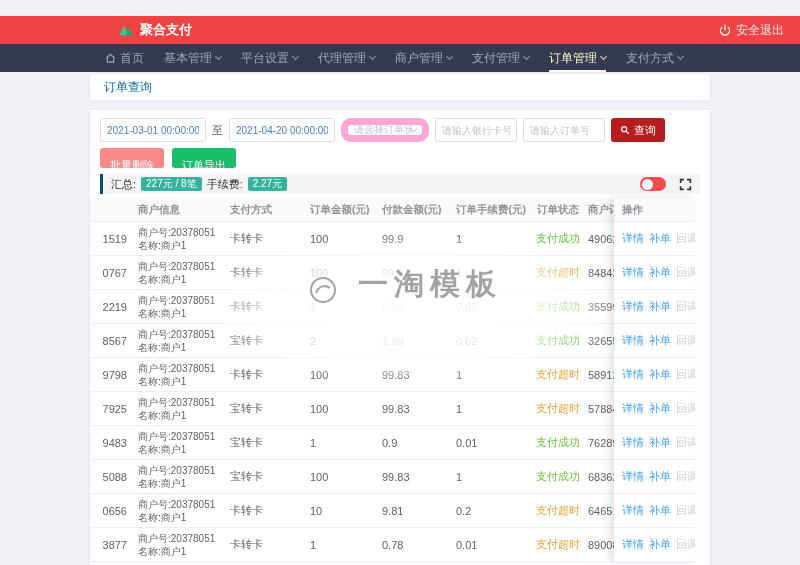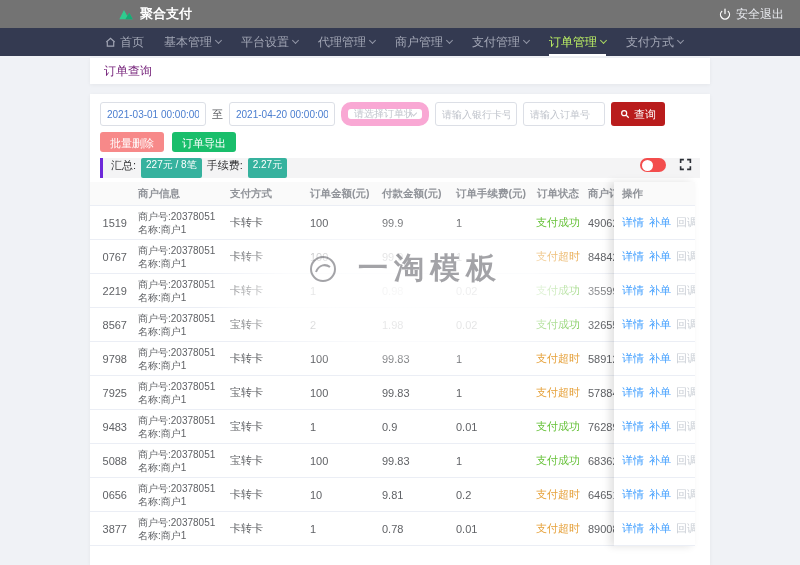--- a/index.html
+++ b/index.html
@@ -1,56 +1,56 @@
 <!DOCTYPE html>
 <html><head>
 <meta charset="utf-8">
 <style>
   * { margin:0; padding:0; box-sizing:border-box; }
   html,body { background:#e9ebf0; }
   body { font-family:"Liberation Sans","DejaVu Sans",sans-serif; }
   .page { position:relative; width:800px; height:565px; background:#f0f2f6; overflow:hidden; }
 
   
-  .topbar { height:28px; background:#737373; display:flex; align-items:center; justify-content:space-between; padding:0 16px 0 118px; }
+  .topbar { height:28px; background:#ef4444; display:flex; align-items:center; justify-content:space-between; padding:0 16px 0 118px;margin-top:16px; }
   .brand { display:flex; align-items:center; gap:6px; color:#fff; font-size:13px; font-weight:bold; }
   .logout { display:flex; align-items:center; gap:5px; color:#e8eaef; font-size:12px; cursor:pointer; }
 
   
   .navbar { height:28px; background:#343a51; display:flex; align-items:stretch; padding-left:105px; }
   .nav-item { display:flex; align-items:center; gap:4px; color:#a2a6b5; font-size:12px; margin-right:20px; cursor:pointer; border-bottom:2px solid transparent; padding-top:2px; }
-  .nav-item.active { color:#bef264; border-bottom-color:#fff; }
+  .nav-item.active { color:#fef9c3; border-bottom-color:#fff; }
   .chev { display:inline-block; width:5px; height:5px; border-right:1.5px solid currentColor; border-bottom:1.5px solid currentColor; transform:rotate(45deg); margin-top:-3px; opacity:.85; }
   .chev.gray { color:#c0c4cc; margin-top:-2px; }
 
   
-  .crumbbar { width:620px; margin:2px 0 0 90px; height:26px; background:#fff; display:flex; align-items:center; padding-left:14px; font-size:12px; color:#701a75; box-shadow:0 1px 4px rgba(0,0,0,.05); }
+  .crumbbar { width:620px; margin:2px 0 0 90px; height:26px; background:#fff; display:flex; align-items:center; padding-left:14px; font-size:12px; color:#0369a1; box-shadow:0 1px 4px rgba(0,0,0,.05); }
 
   
   .card { width:620px; height:471px; margin:10px 0 0 90px; background:#fff; box-shadow:0 1px 4px rgba(0,0,0,.05); padding-top:8px; overflow:hidden; }
 
   
   .filters { display:flex; align-items:center; gap:6px; margin:0 10px 6px 10px; height:24px; }
   .inp { height:24px; border:1px solid #dcdfe6; border-radius:3px; font-size:10px; padding:0 6px; color:#606266; outline:none; background:#fff; font-family:inherit; }
   .inp::placeholder { color:#c0c4cc; }
   .inp.date { width:106px; color:#4a7dcf; }
   .inp.mid { width:82px; }
   .sep { font-size:11px; color:#606266; }
   .select { width:88px; height:24px; border:7px solid #f9a8d4; border-radius:10px; display:flex; align-items:center; justify-content:space-between; padding:0 6px; cursor:pointer; background:#fff; }
   .select .ph { font-size:10px; color:#c0c4cc; white-space:nowrap; overflow:hidden; }
   .btn-search { height:24px; background:#b91c1c; border:none; border-radius:3px; color:#fff; font-size:11px; display:flex; align-items:center; gap:4px; padding:0 9px; cursor:pointer; font-family:inherit; }
 
   
   .action-row { display:flex; gap:8px; margin:0 10px 6px 10px; }
-  .btn-sm { height:20px; border:none; border-radius:3px; color:#fff; font-size:11px; padding:4px 10px; cursor:pointer; font-family:inherit; }
+  .btn-sm { height:20px; border:none; border-radius:3px; color:#fff; font-size:11px; padding:10px 10px; cursor:pointer; font-family:inherit; }
   .btn-del { background:#f78989; }
   .btn-exp { background:#19be6b; }
 
   
-  .summary { margin:0 10px 4px 10px; height:20px; background:#f4f4f5; border-left:3px solid #6d28d9; display:flex; gap:5px; padding:0 8px; font-size:11px; color:#303133; }
+  .summary { margin:0 10px 4px 10px; height:20px; background:#f4f4f5; border-left:3px solid #0c4a6e; display:flex; align-items:center; gap:5px; padding:0 8px; font-size:11px; color:#303133; }
   .badge { background:#36b29e; color:#fff; border-radius:2px; padding:1px 5px; font-size:10px; line-height:12px; }
   .spacer { flex:1; }
   .toggle { position:relative; width:26px; height:14px; border-radius:8px; background:#f34d4d; display:inline-block; cursor:pointer; }
   .knob { position:absolute; left:1.5px; top:1.5px; width:11px; height:11px; border-radius:50%; background:#fff; }
   .fs { margin-left:8px; cursor:pointer; }
 
   
   .table-area { position:relative; width:620px; }
   .t-main { width:605px; overflow:hidden; }
   .t-head { display:flex; align-items:center; width:605px; height:24px; background:#fafafa; border-bottom:1px solid #ebeef5; }
@@ -71,21 +71,21 @@
   .t-fixed { position:absolute; left:524px; top:0; width:81px; background:#fff; box-shadow:-4px 0 8px rgba(0,0,0,.12); z-index:3; }
   .t-fixed .t-head, .t-fixed .t-row { width:81px; }
   .c-ops { width:81px; display:flex; gap:5px; padding-left:8px; font-size:11px; }
   .lnk { color:#409eff; cursor:pointer; }
   .lnk.muted { color:#c8cdd4; }
 
   
   .glow { position:absolute; left:110px; top:36px; width:420px; height:150px; z-index:4; pointer-events:none;
           background:radial-gradient(ellipse at center, rgba(255,255,255,.97) 0%, rgba(255,255,255,.8) 45%, rgba(255,255,255,0) 72%); }
   .watermark { position:absolute; left:150px; top:66px; width:330px; z-index:5; pointer-events:none;
-               display:flex; align-items:center; justify-content:center; gap:20px;
+               display:flex; align-items:flex-end; justify-content:center; gap:20px;
                color:#4a4a52; opacity:.5; font-size:30px; font-weight:bold; letter-spacing:6px;
                text-shadow:0 0 8px rgba(255,255,255,.9); }
 </style>
 </head>
 <body>
 
 <div class="page">
 
   <header class="topbar">
     <div class="brand">

